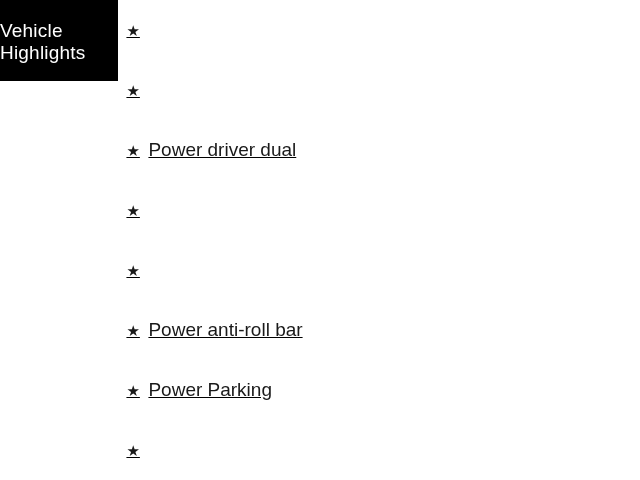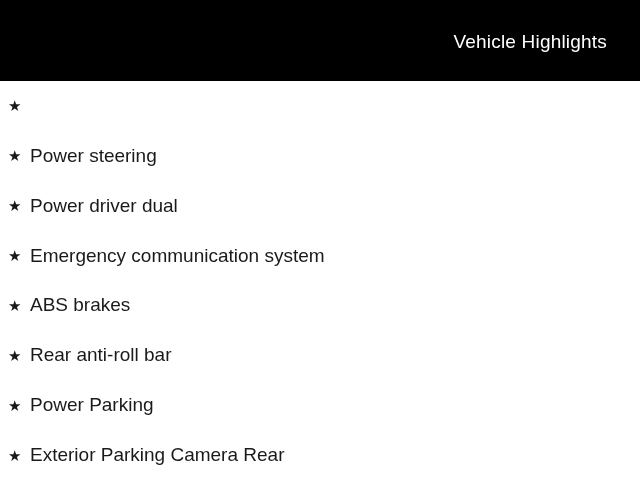--- a/index.html
+++ b/index.html
@@ -8,21 +8,22 @@
     background: #ffffff;
   }
   .screen {
     position: relative;
     width: 640px;
     height: 480px;
     overflow: hidden;
     background: var(--body-bg, #ffffff);
     font-family: "Liberation Sans", sans-serif;
     display: flex;
-    flex-direction: column;
+    flex-direction: row;
+    text-decoration: underline;
   }
   .topbar {
     flex: 0 0 81px;
     height: 81px;
     background: var(--header-bg, #000000);
     display: flex;
     align-items: center;
     justify-content: flex-end;
     padding-right: 33px;
     box-sizing: border-box;
@@ -67,46 +68,42 @@
   <header class="topbar">
     <span class="title">Vehicle Highlights</span>
   </header>
   <ul class="features">
   <li class="feature">
     <span class="star">★</span>
   </li>
 
   <li class="feature">
     <span class="star">★</span>
-    <span class="label">Power steering</span>
   </li>
 
   <li class="feature">
     <span class="star">★</span>
     <span class="label">Power driver dual</span>
   </li>
 
   <li class="feature">
     <span class="star">★</span>
-    <span class="label">Emergency communication system</span>
   </li>
 
   <li class="feature">
     <span class="star">★</span>
-    <span class="label">ABS brakes</span>
   </li>
 
   <li class="feature">
     <span class="star">★</span>
-    <span class="label">Rear anti-roll bar</span>
+    <span class="label">Power anti-roll bar</span>
   </li>
 
   <li class="feature">
     <span class="star">★</span>
     <span class="label">Power Parking</span>
   </li>
 
   <li class="feature">
     <span class="star">★</span>
-    <span class="label">Exterior Parking Camera Rear</span>
   </li>
 </ul>
 </div>
 
 </body></html>

